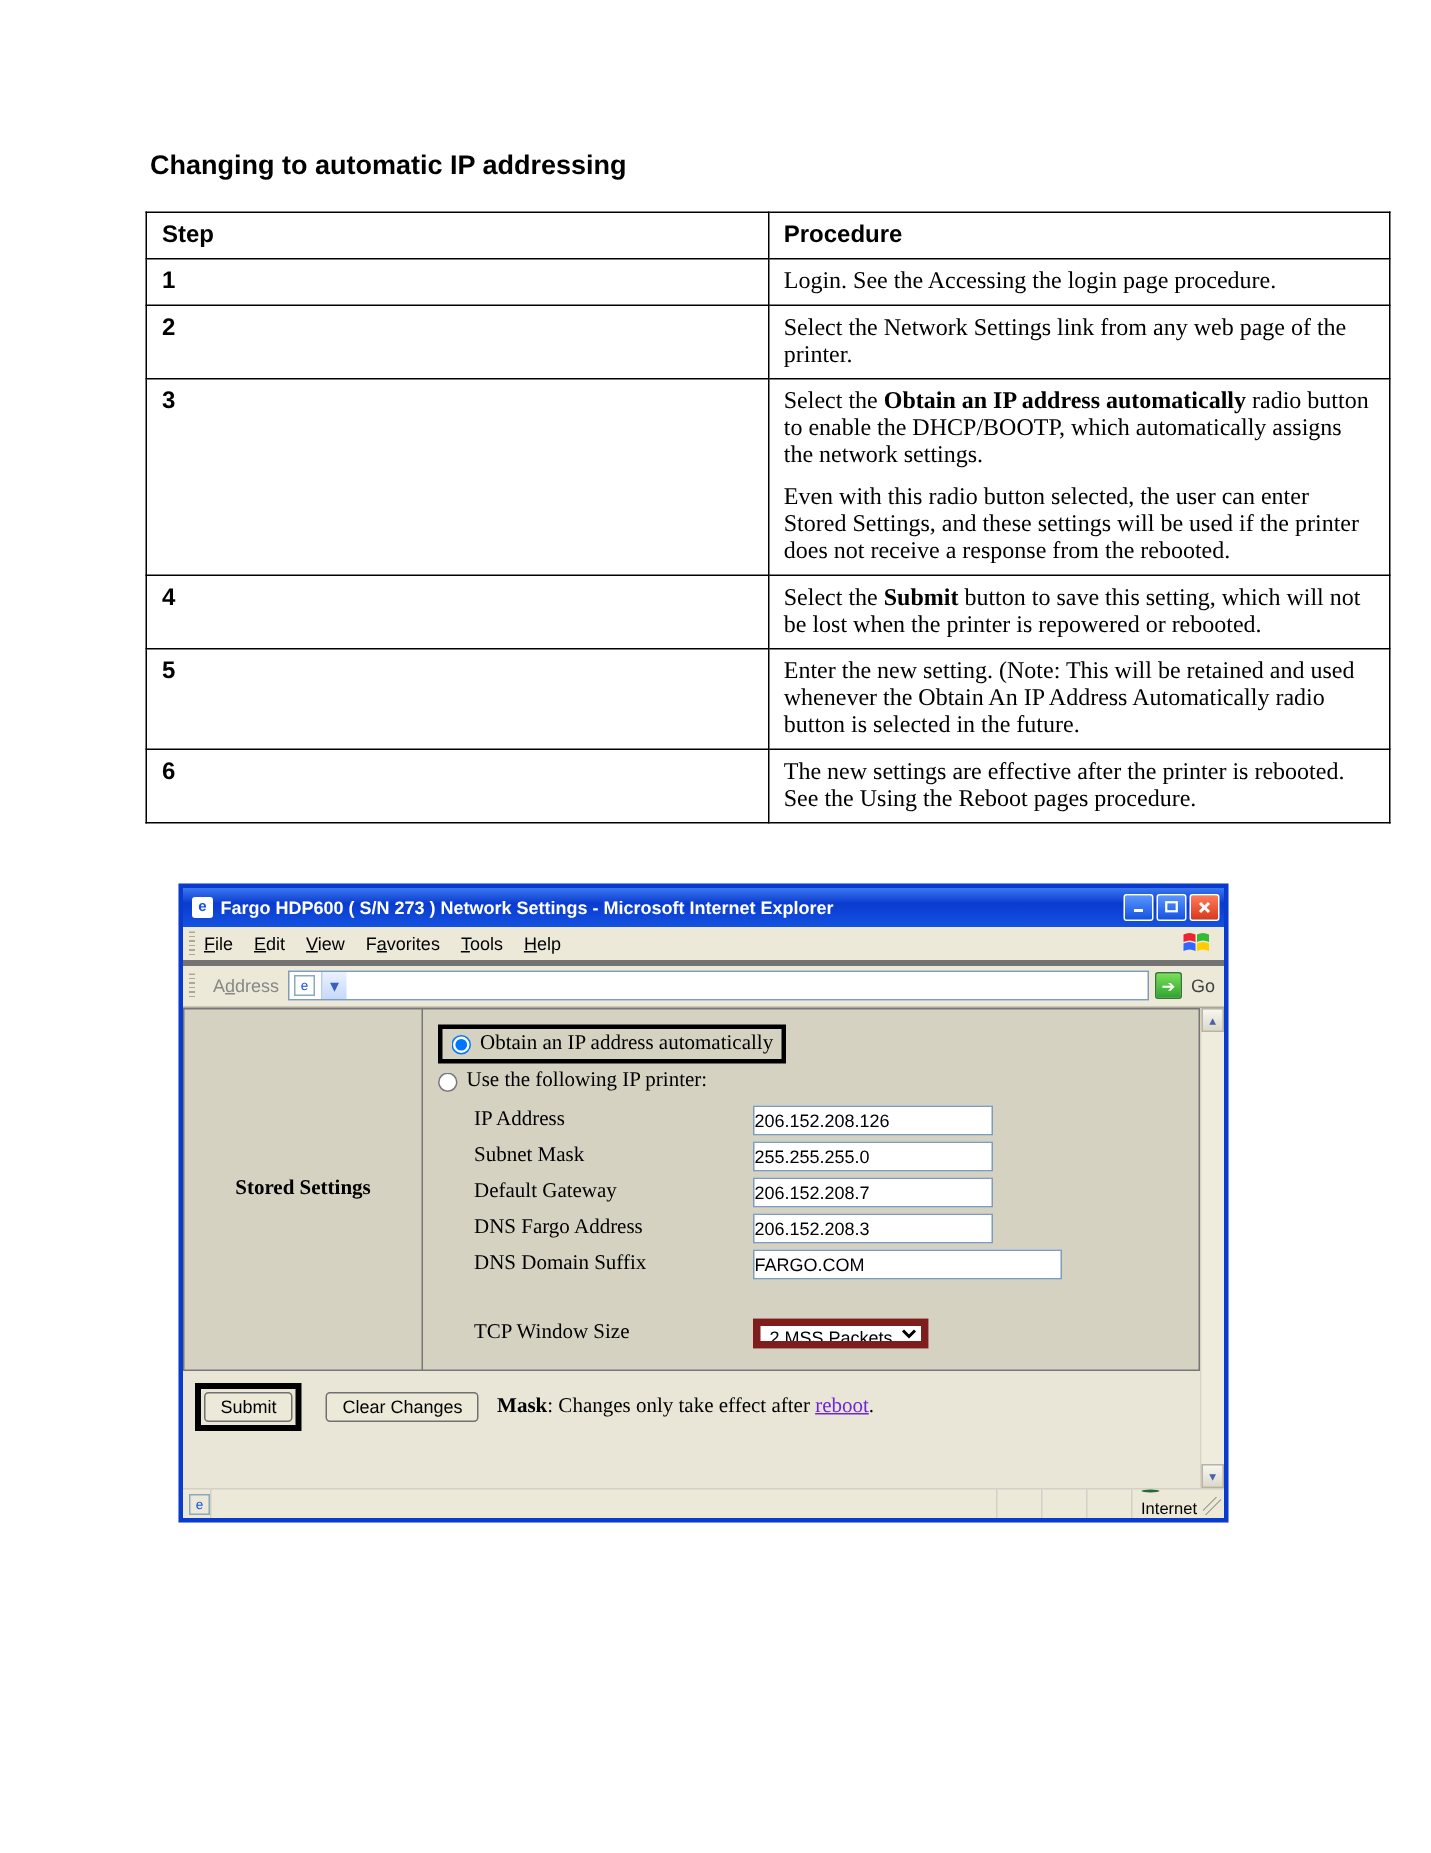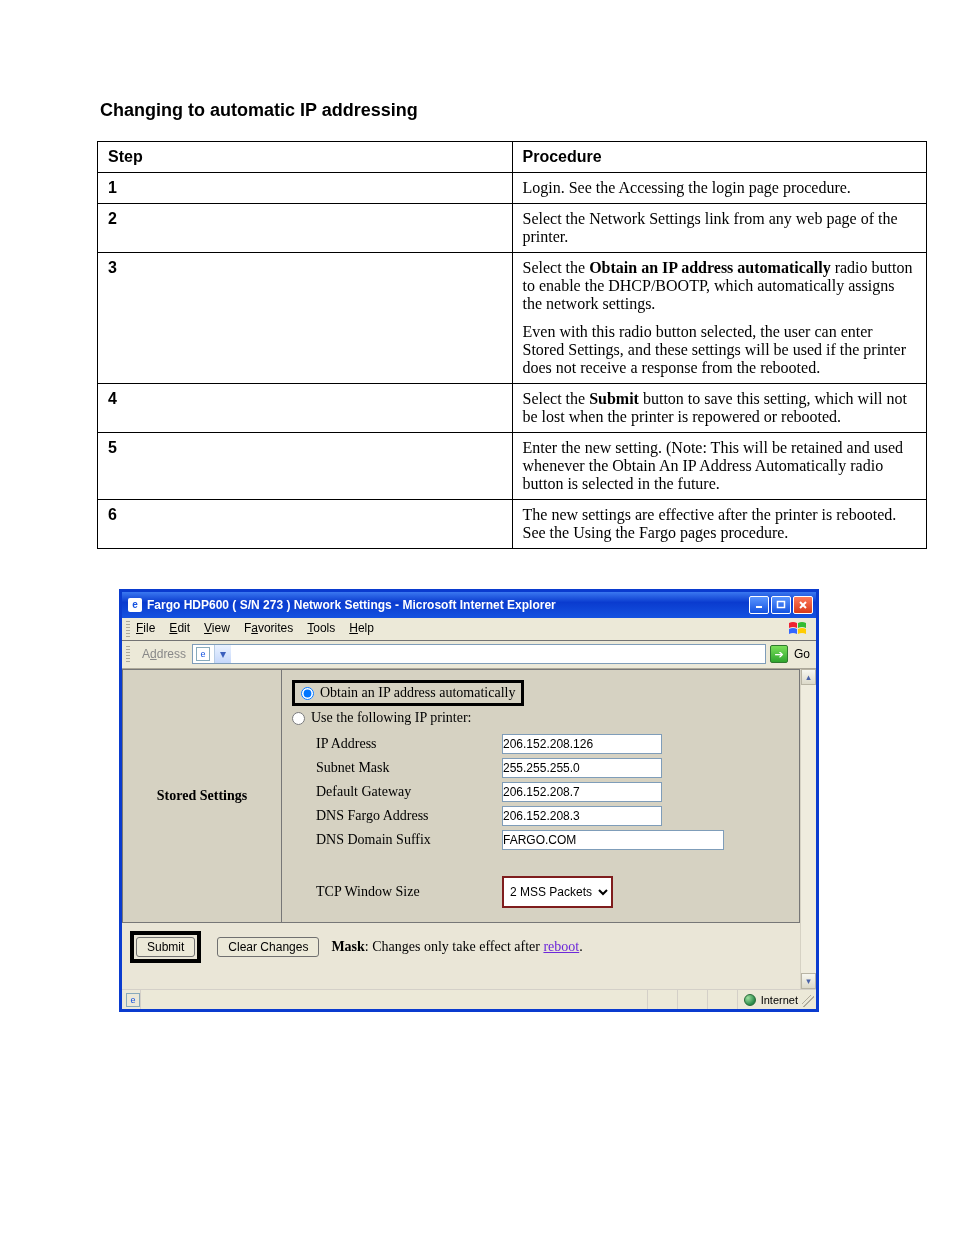--- a/index.html
+++ b/index.html
@@ -83,22 +83,22 @@
     color: #fff;
     background: linear-gradient(#5a96ff,#1452e0);
   }
   .win-btn.close { background: linear-gradient(#ff7a5a,#d83a1a); }
   .win-btn svg { display:block; }
 
   .menubar {
     background: #ece9d8;
     padding: 3px 8px 3px 4px;
     display: flex;
-    align-items: flex-start;
-    border-bottom: 1px solid #737373;
+    align-items: center;
+    border-bottom: 4px solid #737373;
   }
   .grip {
     width: 4px; height: 16px;
     background: repeating-linear-gradient(#aca899 0 1px, transparent 1px 3px);
     margin-right: 6px;
   }
   .menubar .mi { margin-right: 14px; color: #000; }
   .menubar .mi .u { text-decoration: underline; }
   .menubar .winflag {
     margin-left: auto;
@@ -138,21 +138,21 @@
     color:#3a5fbd;
   }
   .gobtn {
     width: 18px; height: 18px;
     background: linear-gradient(#7ae05a,#2fa52f);
     border: 1px solid #2f7a2f;
     border-radius: 2px;
     color: #fff; display:flex; align-items:center; justify-content:center;
     font-size: 11px;
   }
-  .golbl { color:#000000; margin-left:2px; }
+  .golbl { color:#404040; margin-left:2px; }
 
   .content-area {
     background: #eae6d7;
     display: flex;
     height: 320px;
     position: relative;
   }
   .scrollbar {
     width: 16px;
     background: #e9e5d7;
@@ -214,25 +214,25 @@
   .frow .flabel { width: 186px; font-family: "Times New Roman", serif; font-size: 14px; }
   .txt {
     border: 1px solid #7f9db9;
     background: #fff;
     height: 20px;
     width: 160px;
     padding: 1px 0;
     font-family: Tahoma, sans-serif;
     font-size: 12px;
   }
-  .txt.wide { width: 222px; }
+  .txt.wide { width: 206px; }
   .sel {
-    border: 2px solid #7f1d1d;
+    border: 5px solid #7f1d1d;
     background: #fff;
-    height: 32px;
+    height: 20px;
     font-family: Tahoma, sans-serif;
     font-size: 12px;
     padding: 0 2px;
   }
   .btnrow {
     background: #eae6d7;
     padding: 8px 8px 20px 8px;
     display: flex; align-items: center;
     font-family: "Times New Roman", serif;
     font-size: 14px;
@@ -262,24 +262,25 @@
     align-items: center;
     font-size: 11px;
     position: relative;
   }
   .statusbar .seg {
     border-left: 1px solid #d4d0c8;
     height: 100%;
     flex:1;
   }
   .statusbar .zone {
-    display:flex; align-items:center; gap:5px;
+    display:flex; align-items:flex-start; gap:5px;
     padding: 0 18px 0 6px;
     border-left: 1px solid #d4d0c8;
     height:100%;
+    flex-direction:column;
   }
   .statusbar .ieglyph {
     width:14px; height:14px; border:1px solid #8ab; color:#1452e0;
     font-size:9px; line-height:12px; text-align:center; margin-left:4px;
   }
   .globe {
     width: 12px; height: 12px;
     background: radial-gradient(circle at 30% 30%, #9fe0a0, #2a8a4a 70%);
     border-radius: 50%;
     border: 1px solid #276a38;
@@ -323,21 +324,21 @@
     <tr>
       <td class="stepnum">4</td>
       <td><span>Select the <b>Submit</b> button to save this setting, which will not be lost when the printer is repowered or rebooted.</span></td>
     </tr>
     <tr>
       <td class="stepnum">5</td>
       <td>Enter the new setting. (Note: This will be retained and used whenever the Obtain An IP Address Automatically radio button is selected in the future.</td>
     </tr>
     <tr>
       <td class="stepnum">6</td>
-      <td><span>The new settings are effective after the printer is rebooted. See the <a>Using the Fargo pages</a> procedure.</span></td>
+      <td><span>The new settings are effective after the printer is rebooted. See the <a>Using the Reboot pages</a> procedure.</span></td>
     </tr>
   </tbody>
     </table>
 
   <div class="ie-window">
     <div class="titlebar">
       <span class="ie-logo">e</span>
       <span class="title-text">Fargo HDP600 ( S/N 273 ) Network Settings - Microsoft Internet Explorer</span>
       <div class="win-btns">
         <div class="win-btn">

